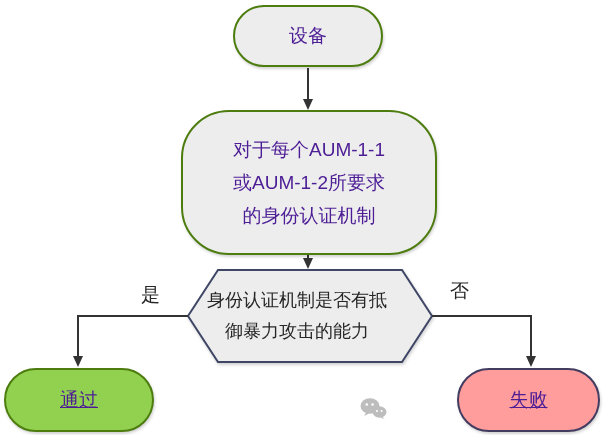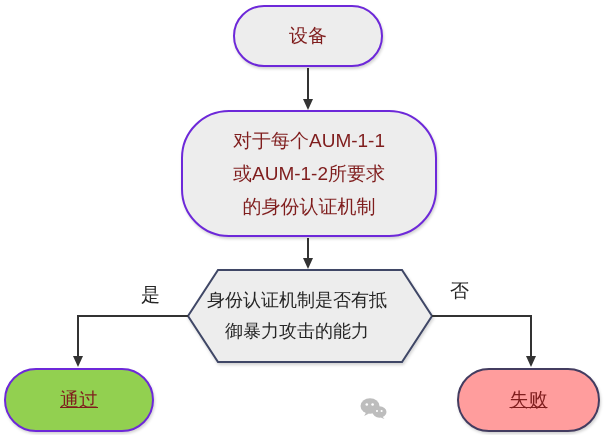--- a/index.html
+++ b/index.html
@@ -16,41 +16,41 @@
     overflow: hidden;
   }
   .layer {
     position: absolute;
     left: 0; top: 0;
     width: 608px; height: 435px;
   }
   .node {
     position: absolute;
     box-sizing: border-box;
-    border: 2px solid #6d28d9;
+    border: 2px solid #4d7c0f;
     background: #ededed;
-    color: #7f1d1d;
+    color: #4c1d95;
     display: flex;
     align-items: center;
     justify-content: center;
     text-align: center;
     font-weight: 500;
     box-shadow: 1px 2px 3px rgba(0,0,0,0.18);
     white-space: pre-line;
     z-index: 2;
   }
   .node-start {
     left: 233px; top: 5px;
     width: 150px; height: 62px;
     border-radius: 31px;
     font-size: 19px;
   }
   .node-process {
     left: 181px; top: 110px;
-    width: 256px; height: 127px;
+    width: 256px; height: 145px;
     border-radius: 48px;
     font-size: 19px;
     line-height: 33px;
   }
   .node-pass {
     left: 4px; top: 368px;
     width: 150px; height: 64px;
     border-radius: 32px;
     background: #92d050;
     font-size: 19px;

